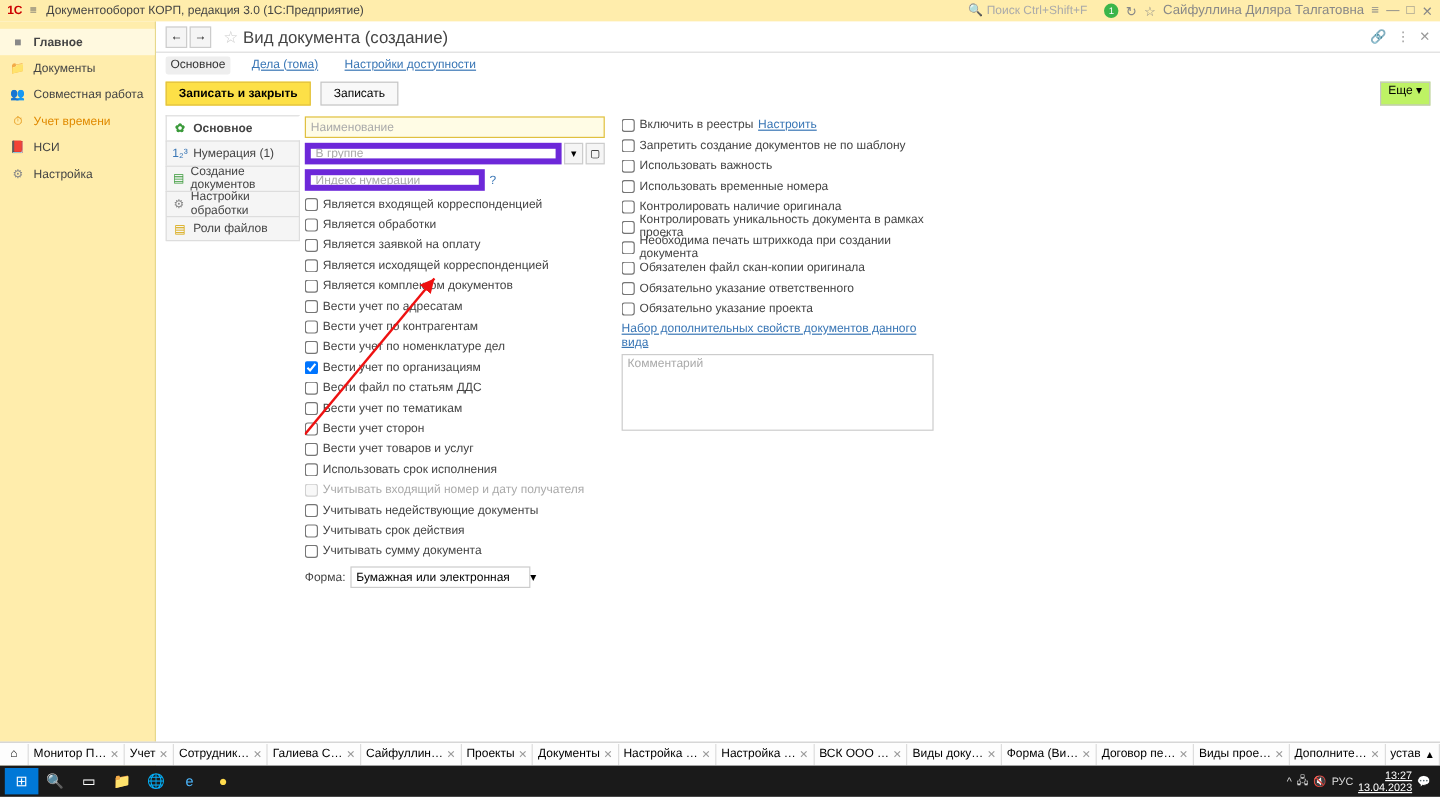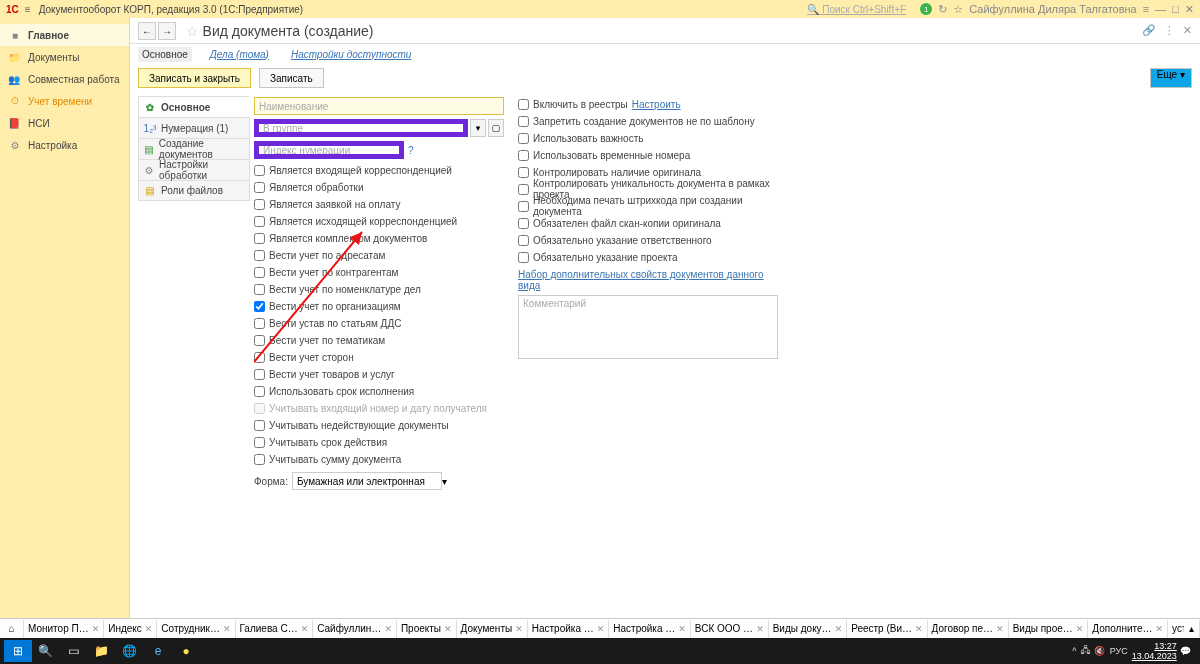--- a/index.html
+++ b/index.html
@@ -3,21 +3,21 @@
 <meta charset="utf-8">
 <style>
 * { box-sizing: border-box; margin: 0; padding: 0; font-family: Arial, sans-serif; }
 html, body { width: 1200px; height: 664px; overflow: hidden; background: #fff; }
 
 
 .titlebar { height: 18px; background: #ffedac; display: flex; align-items: center; font-size: 10px; padding: 0 6px; color: #444; }
 .titlebar .logo { color: #c00; font-weight: bold; font-size: 10px; margin-right: 6px; }
 .titlebar .burger { margin-right: 8px; color: #666; cursor: pointer; }
 .titlebar .spacer { flex: 1; }
-.titlebar .search { color: #aaa; font-size: 10px; margin-right: 8px; text-decoration: underline; }
+.titlebar .search { color: #aaa; font-size: 10px; margin-right: 8px; }
 .titlebar .rightitem { margin-left: 6px; color: #888; font-size: 11px; }
 .titlebar .notif { width: 12px; height: 12px; border-radius: 50%; background: #3bb54a; color: #fff; font-size: 8px; display: inline-flex; align-items: center; justify-content: center; }
 
 .app { display: flex; height: 620px; }
 
 
 .leftnav { width: 130px; background: #ffedac; border-right: 1px solid #e6d88c; padding-top: 6px; }
 .leftnav .navitem { display: flex; align-items: center; height: 22px; padding: 0 8px; font-size: 10px; color: #444; cursor: pointer; }
 .leftnav .navitem.active { background: #fff9df; font-weight: bold; }
 .leftnav .navitem .icon { width: 14px; height: 14px; margin-right: 6px; display: inline-flex; align-items: center; justify-content: center; color: #888; font-size: 10px; }
@@ -27,27 +27,27 @@
 .pageheader { height: 26px; display: flex; align-items: center; border-bottom: 1px solid #ddd; padding: 0 8px; }
 .pageheader .navbtn { width: 18px; height: 18px; border: 1px solid #ccc; background: #f5f5f5; margin-right: 2px; font-size: 10px; display: inline-flex; align-items: center; justify-content: center; cursor: pointer; }
 .pageheader .star { color: #ccc; margin: 0 4px 0 8px; font-size: 14px; }
 .pageheader .title { font-size: 14px; color: #444; }
 .pageheader .spacer { flex: 1; }
 .pageheader .hdricon { color: #999; margin-left: 8px; font-size: 11px; cursor: pointer; }
 
 .tabs { height: 20px; display: flex; align-items: center; padding: 0 8px; font-size: 10px; }
 .tabs .tab { margin-right: 14px; color: #777; padding: 2px 4px; cursor: pointer; }
 .tabs .tab.active { background: #eee; color: #333; border-radius: 2px; }
-.tabs .tab.link { color: #3976b5; text-decoration: underline; font-style: italic; }
+.tabs .tab.link { color: #3976b5; text-decoration: underline; }
 
 .cmdbar { height: 28px; display: flex; align-items: center; padding: 0 8px; }
 .cmdbar button { font-size: 10px; height: 20px; padding: 0 10px; border: 1px solid #c5c5c5; background: #f8f8f8; cursor: pointer; }
-.cmdbar .primary { background: #fef9c3; border-color: #e0c040; font-weight: normal; margin-right: 8px; }
+.cmdbar .primary { background: #fde047; border-color: #e0c040; font-weight: bold; margin-right: 8px; }
 .cmdbar .spacer { flex: 1; }
-.cmdbar .more { height: 20px; padding: 0 6px; border: 1px solid #c5c5c5; background: #0ea5e9; font-size: 10px; cursor: pointer; }
+.cmdbar .more { height: 20px; padding: 0 6px; border: 1px solid #c5c5c5; background: #bef264; font-size: 10px; cursor: pointer; }
 
 .body { flex: 1; display: flex; padding: 4px 8px; overflow: hidden; }
 
 
 .subtabs { width: 112px; margin-right: 4px; }
 .subtabs .subtab { height: 21px; border: 1px solid #ddd; border-bottom: none; background: #f5f5f5; display: flex; align-items: center; padding: 0 4px; font-size: 10px; color: #444; cursor: pointer; }
 .subtabs .subtab:last-child { border-bottom: 1px solid #ddd; }
 .subtabs .subtab.active { background: #fff; border-right-color: #fff; font-weight: bold; }
 .subtabs .subtab .ticon { width: 14px; height: 14px; margin-right: 4px; font-size: 10px; display: inline-flex; align-items: center; justify-content: center; }
 
@@ -246,21 +246,21 @@
               <div class="chk">
                 <input type="checkbox" style="">
                 <label>Вести учет по номенклатуре дел</label>
               </div>
               <div class="chk">
                 <input type="checkbox" checked="" style="">
                 <label>Вести учет по организациям</label>
               </div>
               <div class="chk">
                 <input type="checkbox" style="">
-                <label>Вести устав по статьям ДДС</label>
+                <label>Вести файл по статьям ДДС</label>
               </div>
               <div class="chk">
                 <input type="checkbox" style="">
                 <label>Вести учет по тематикам</label>
               </div>
               <div class="chk">
                 <input type="checkbox" style="">
                 <label>Вести учет сторон</label>
               </div>
               <div class="chk">
@@ -350,21 +350,21 @@
 </div>
 
 <div class="wintabs">
   <div class="wt home">⌂</div>
   <div id="wintabs-holder" style="display:flex;overflow:hidden;flex:1">
       <div class="wt">
         <span>Монитор П…</span>
         <span class="x">✕</span>
       </div>
       <div class="wt">
-        <span>Индекс</span>
+        <span>Учет</span>
         <span class="x">✕</span>
       </div>
       <div class="wt">
         <span>Сотрудник…</span>
         <span class="x">✕</span>
       </div>
       <div class="wt">
         <span>Галиева С…</span>
         <span class="x">✕</span>
       </div>
@@ -390,21 +390,21 @@
       </div>
       <div class="wt">
         <span>ВСК ООО …</span>
         <span class="x">✕</span>
       </div>
       <div class="wt">
         <span>Виды доку…</span>
         <span class="x">✕</span>
       </div>
       <div class="wt">
-        <span>Реестр (Ви…</span>
+        <span>Форма (Ви…</span>
         <span class="x">✕</span>
       </div>
       <div class="wt">
         <span>Договор пе…</span>
         <span class="x">✕</span>
       </div>
       <div class="wt">
         <span>Виды прое…</span>
         <span class="x">✕</span>
       </div>

